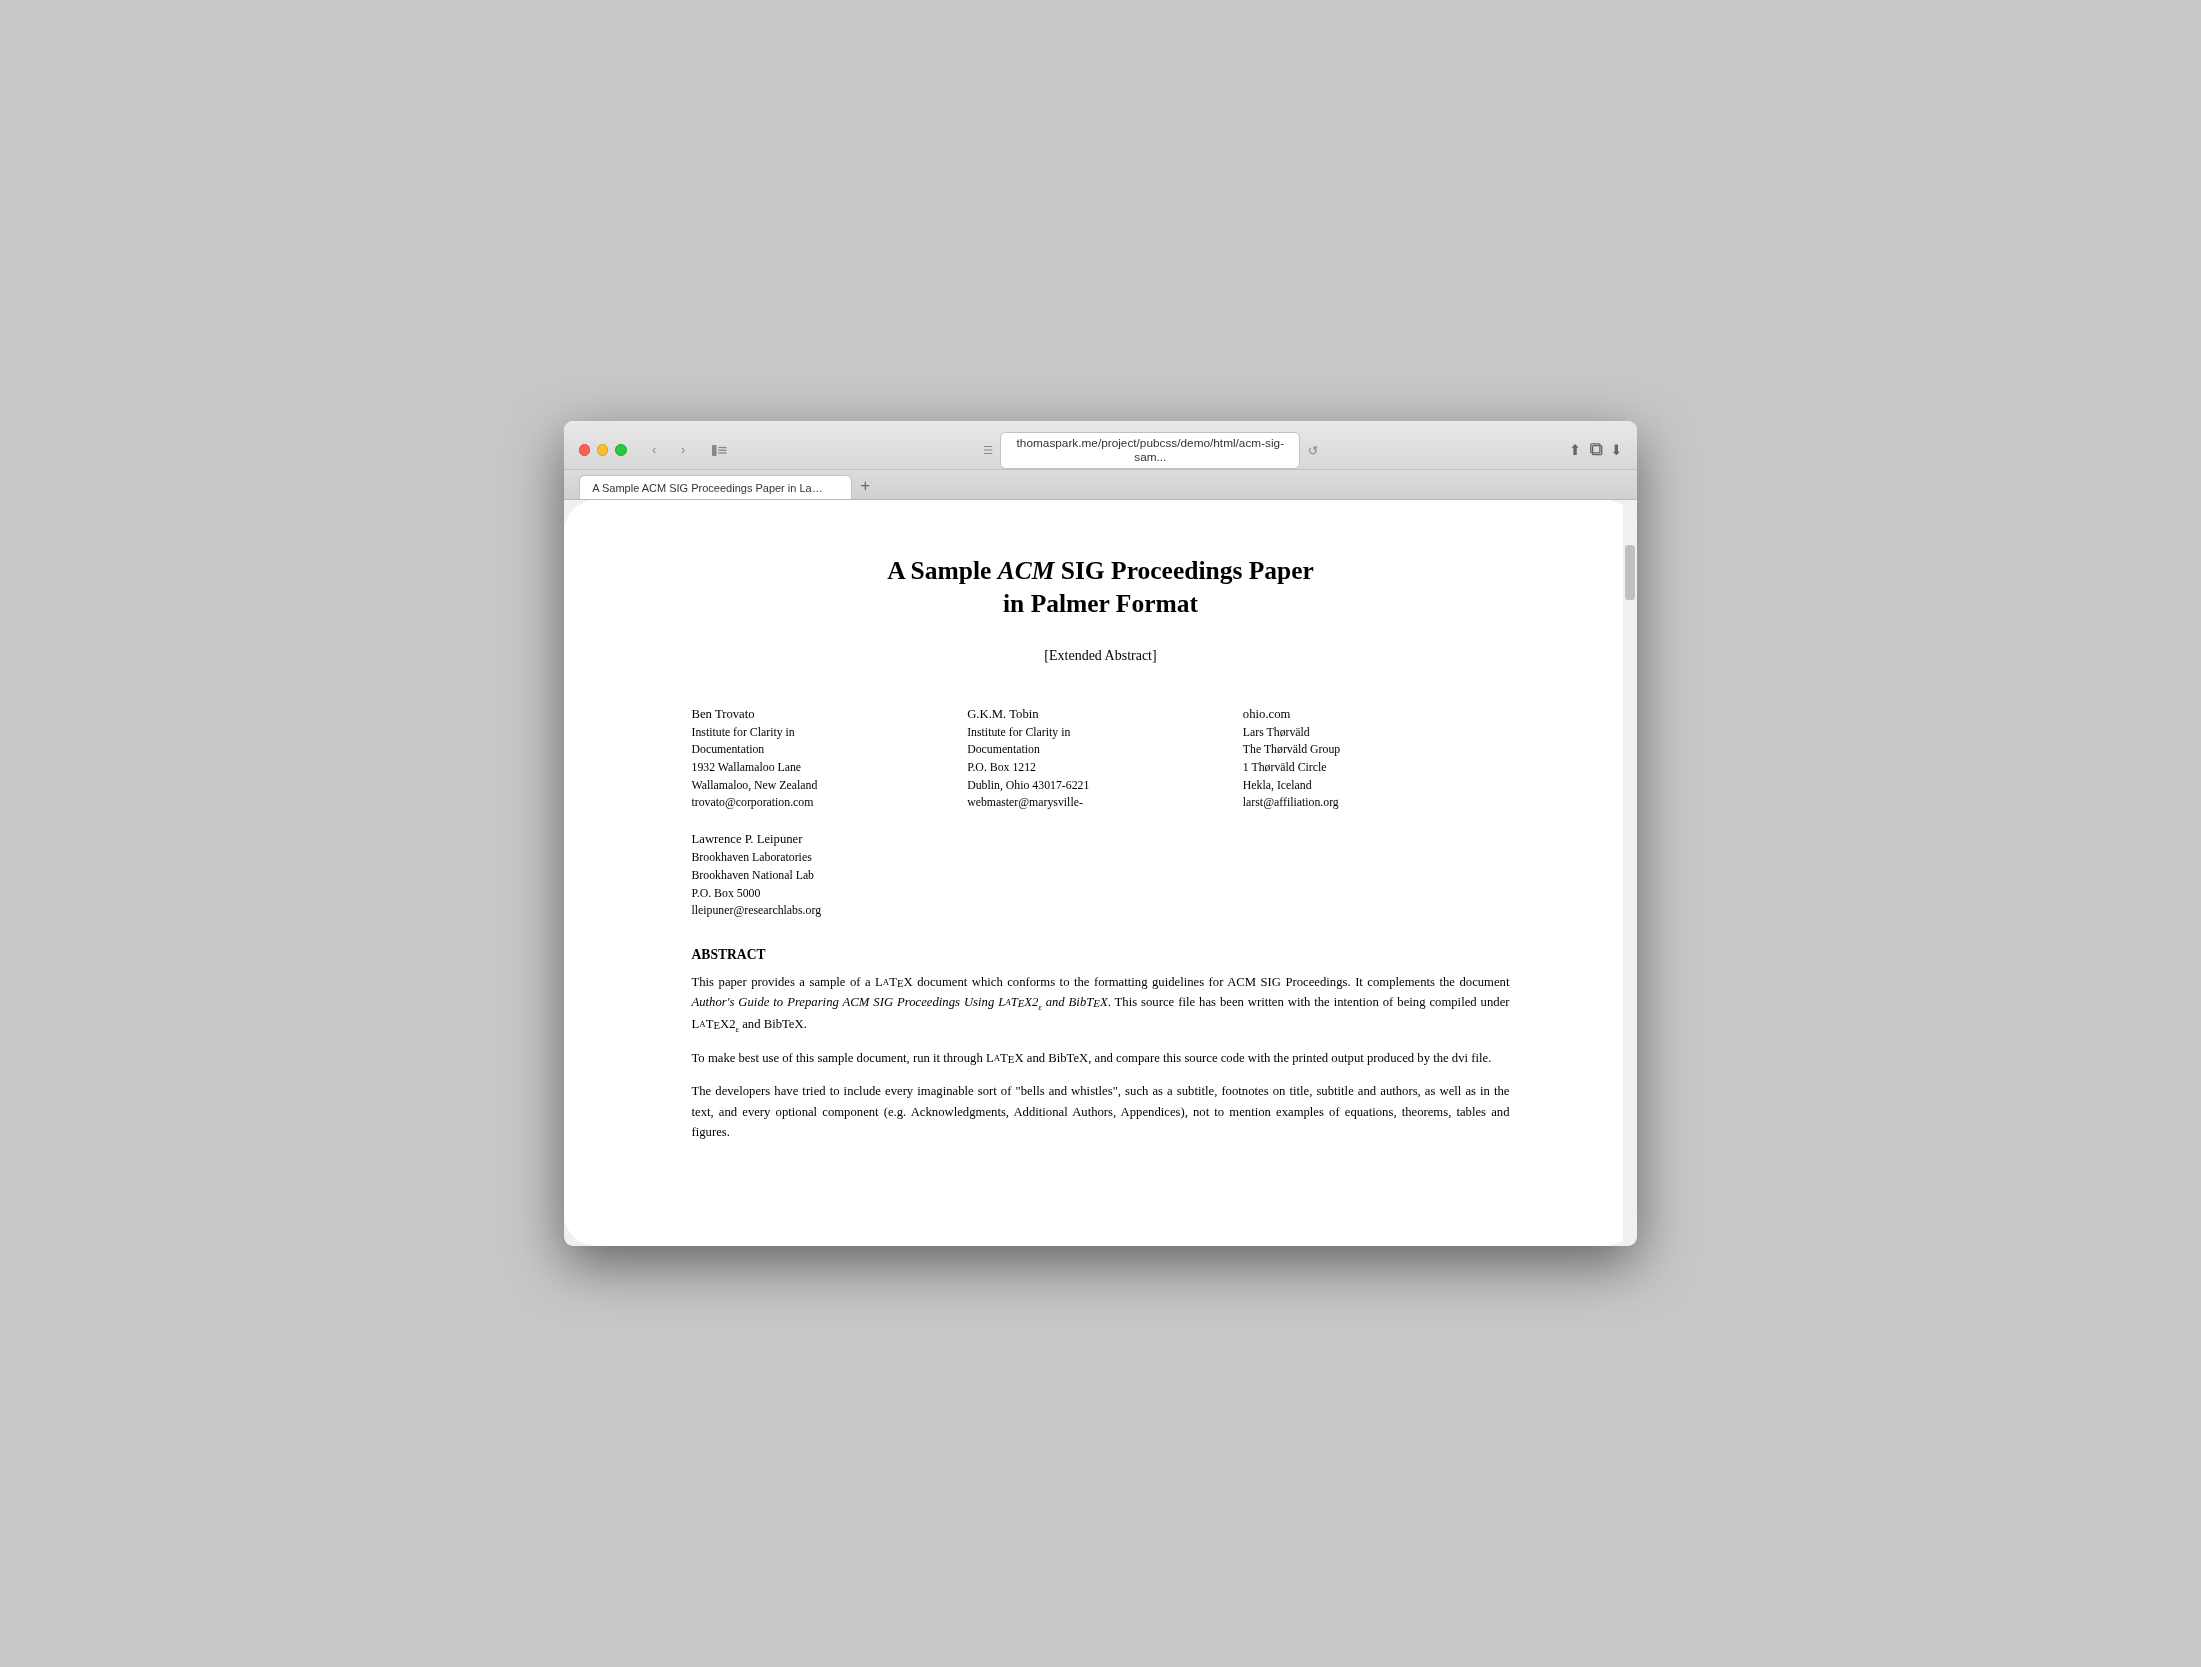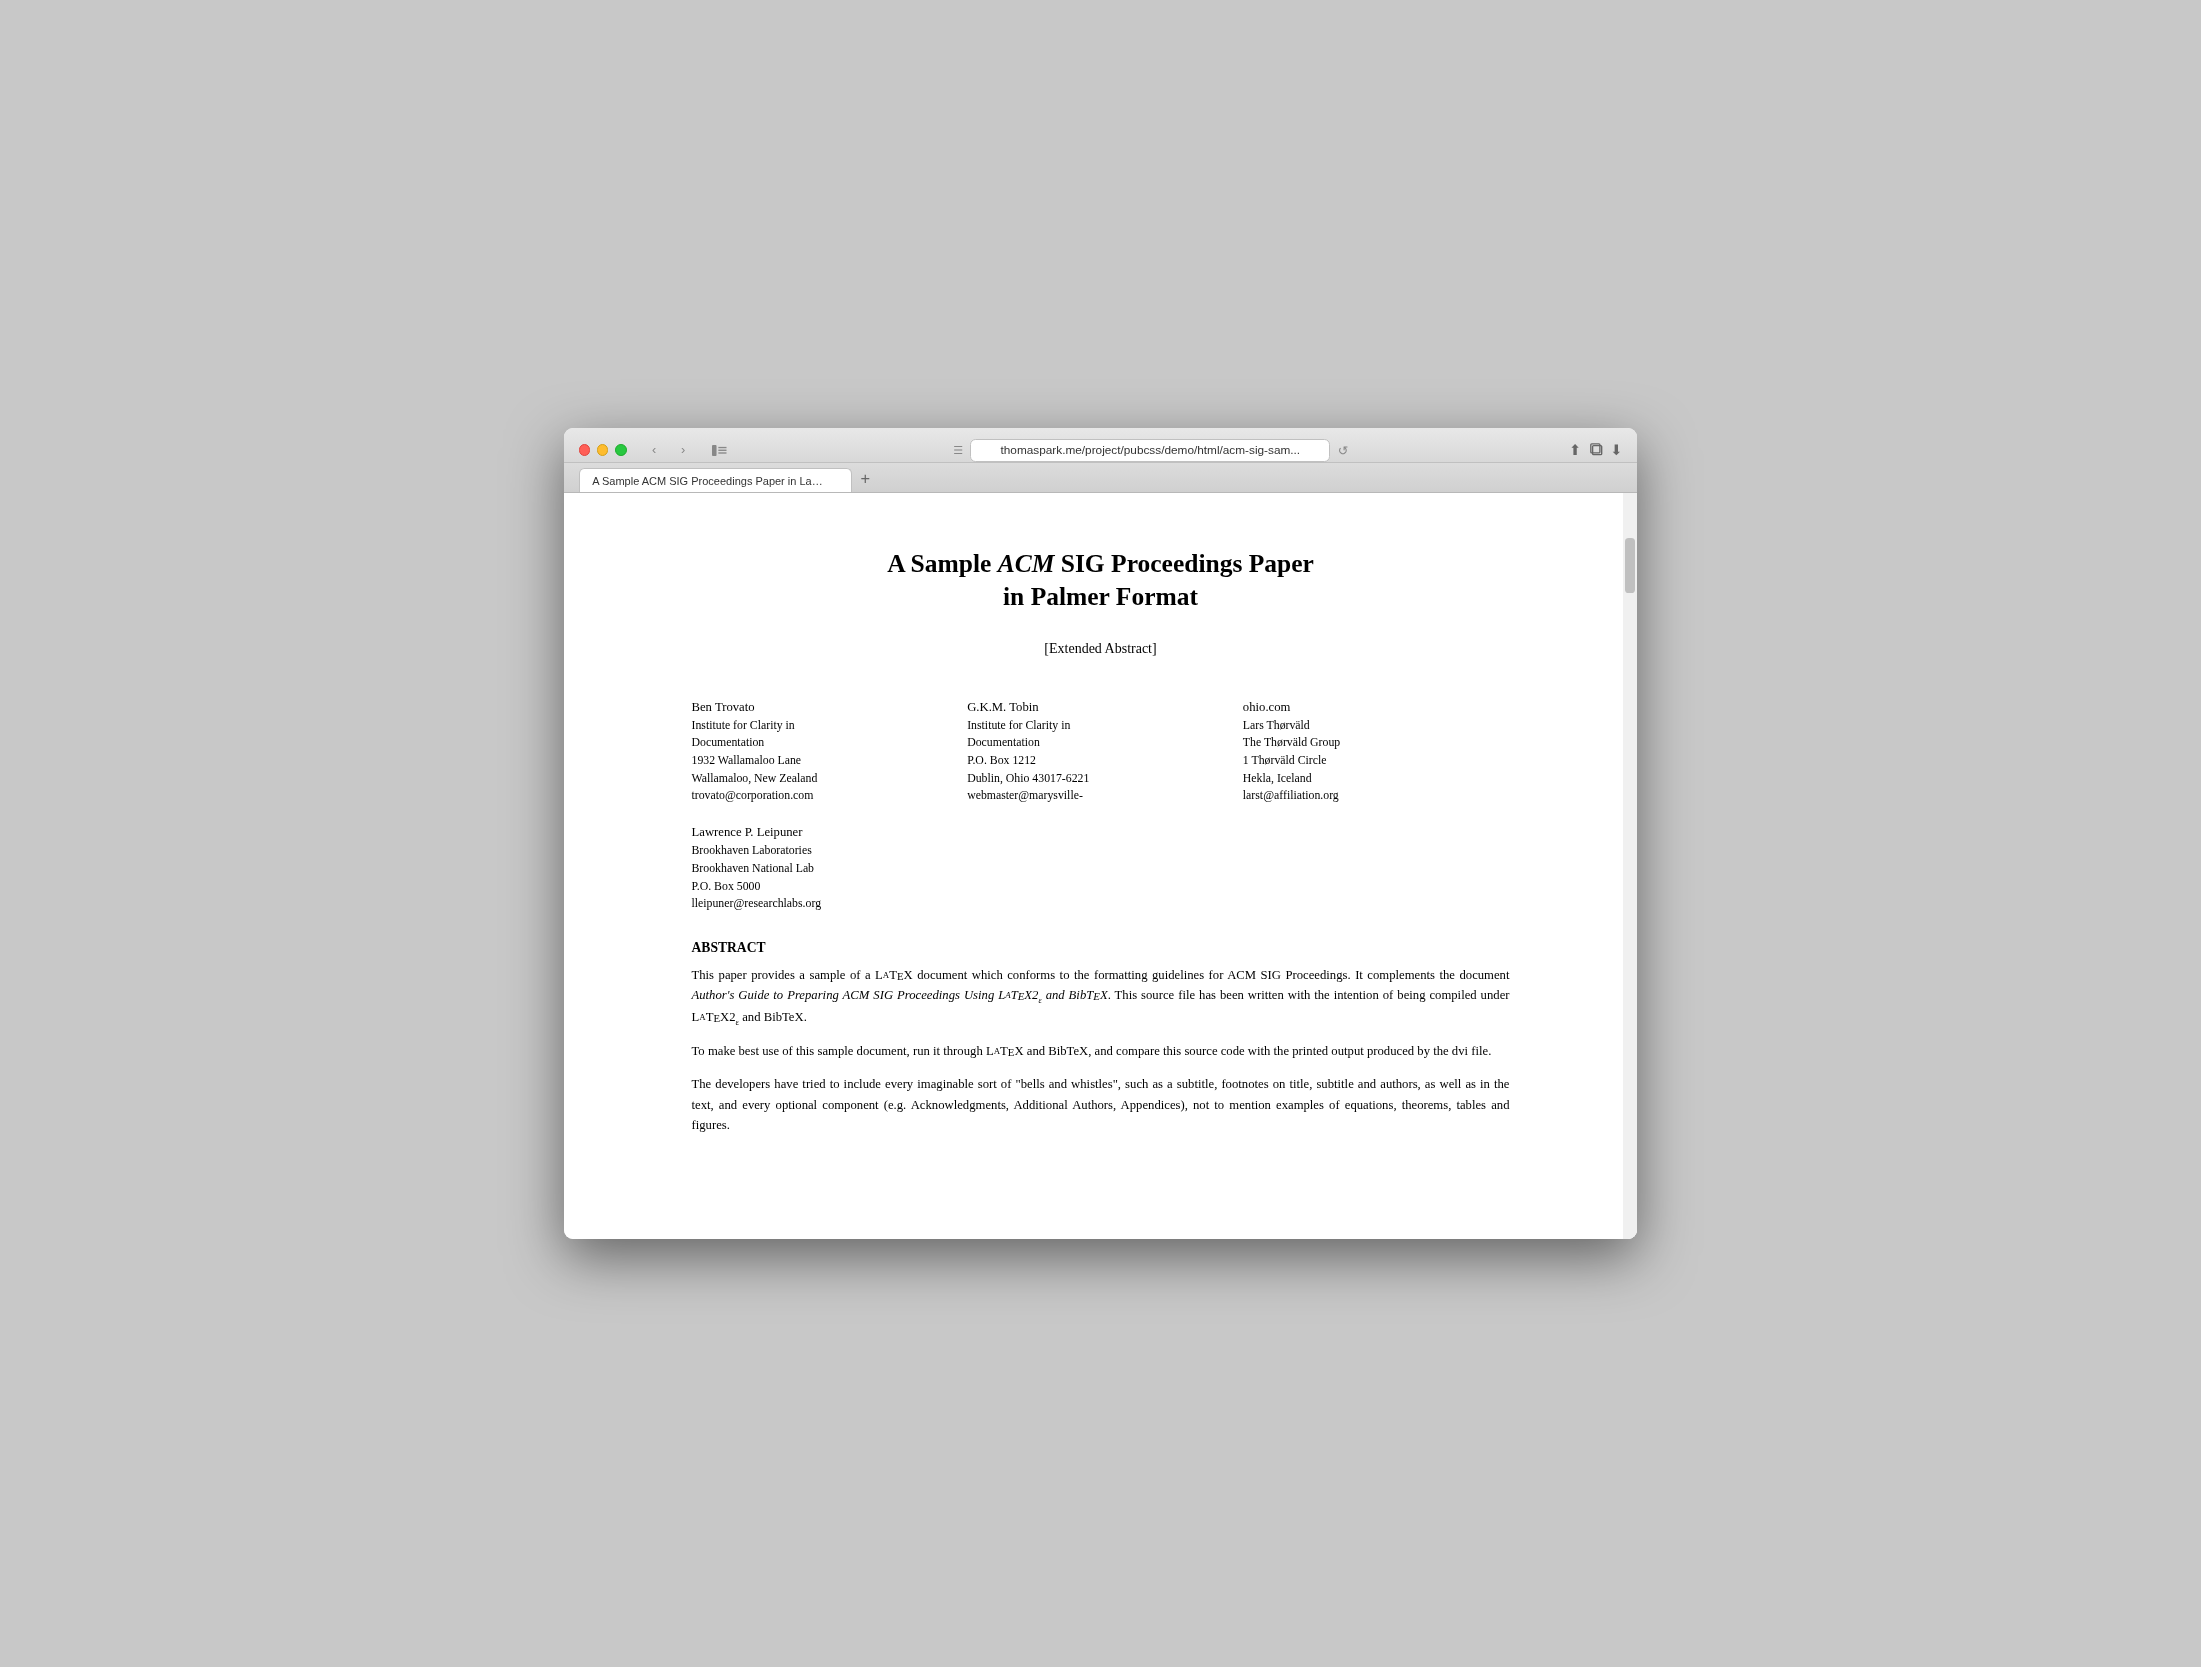--- a/index.html
+++ b/index.html
@@ -94,21 +94,21 @@
       font-size: 11px;
     }
 
     .address-bar {
       background: white;
       border: 0.9px solid #c0c0c0;
       border-radius: 5.5px;
       padding: 3.6px 11px;
       font-size: 11.8px;
       color: #333;
-      width: 360px;
+      width: 300px;
       text-align: center;
     }
 
     .reload-btn {
       background: none;
       border: none;
       cursor: pointer;
       color: #888;
       font-size: 12.7px;
     }
@@ -297,21 +297,21 @@
       </span>
       <span class="toolbar-icon">⬇</span>
     </div>
   </div>
 
   <div class="tab-bar">
     <div class="tab">A Sample ACM SIG Proceedings Paper in LaTeX Format</div>
     <button class="tab-new">+</button>
   </div>
 
-  <div class="page-content" style="position:relative;">
+  <div class="page-content" style="position:relative;border-radius:32px;">
     <div class="paper">
 
       <div class="paper-title">
         <span>A Sample </span><em>ACM</em><span> SIG Proceedings Paper</span><br>
         <span>in Palmer Format</span>
       </div>
 
       <div class="extended-abstract">[Extended Abstract]</div>
 
       <div class="authors-grid">

